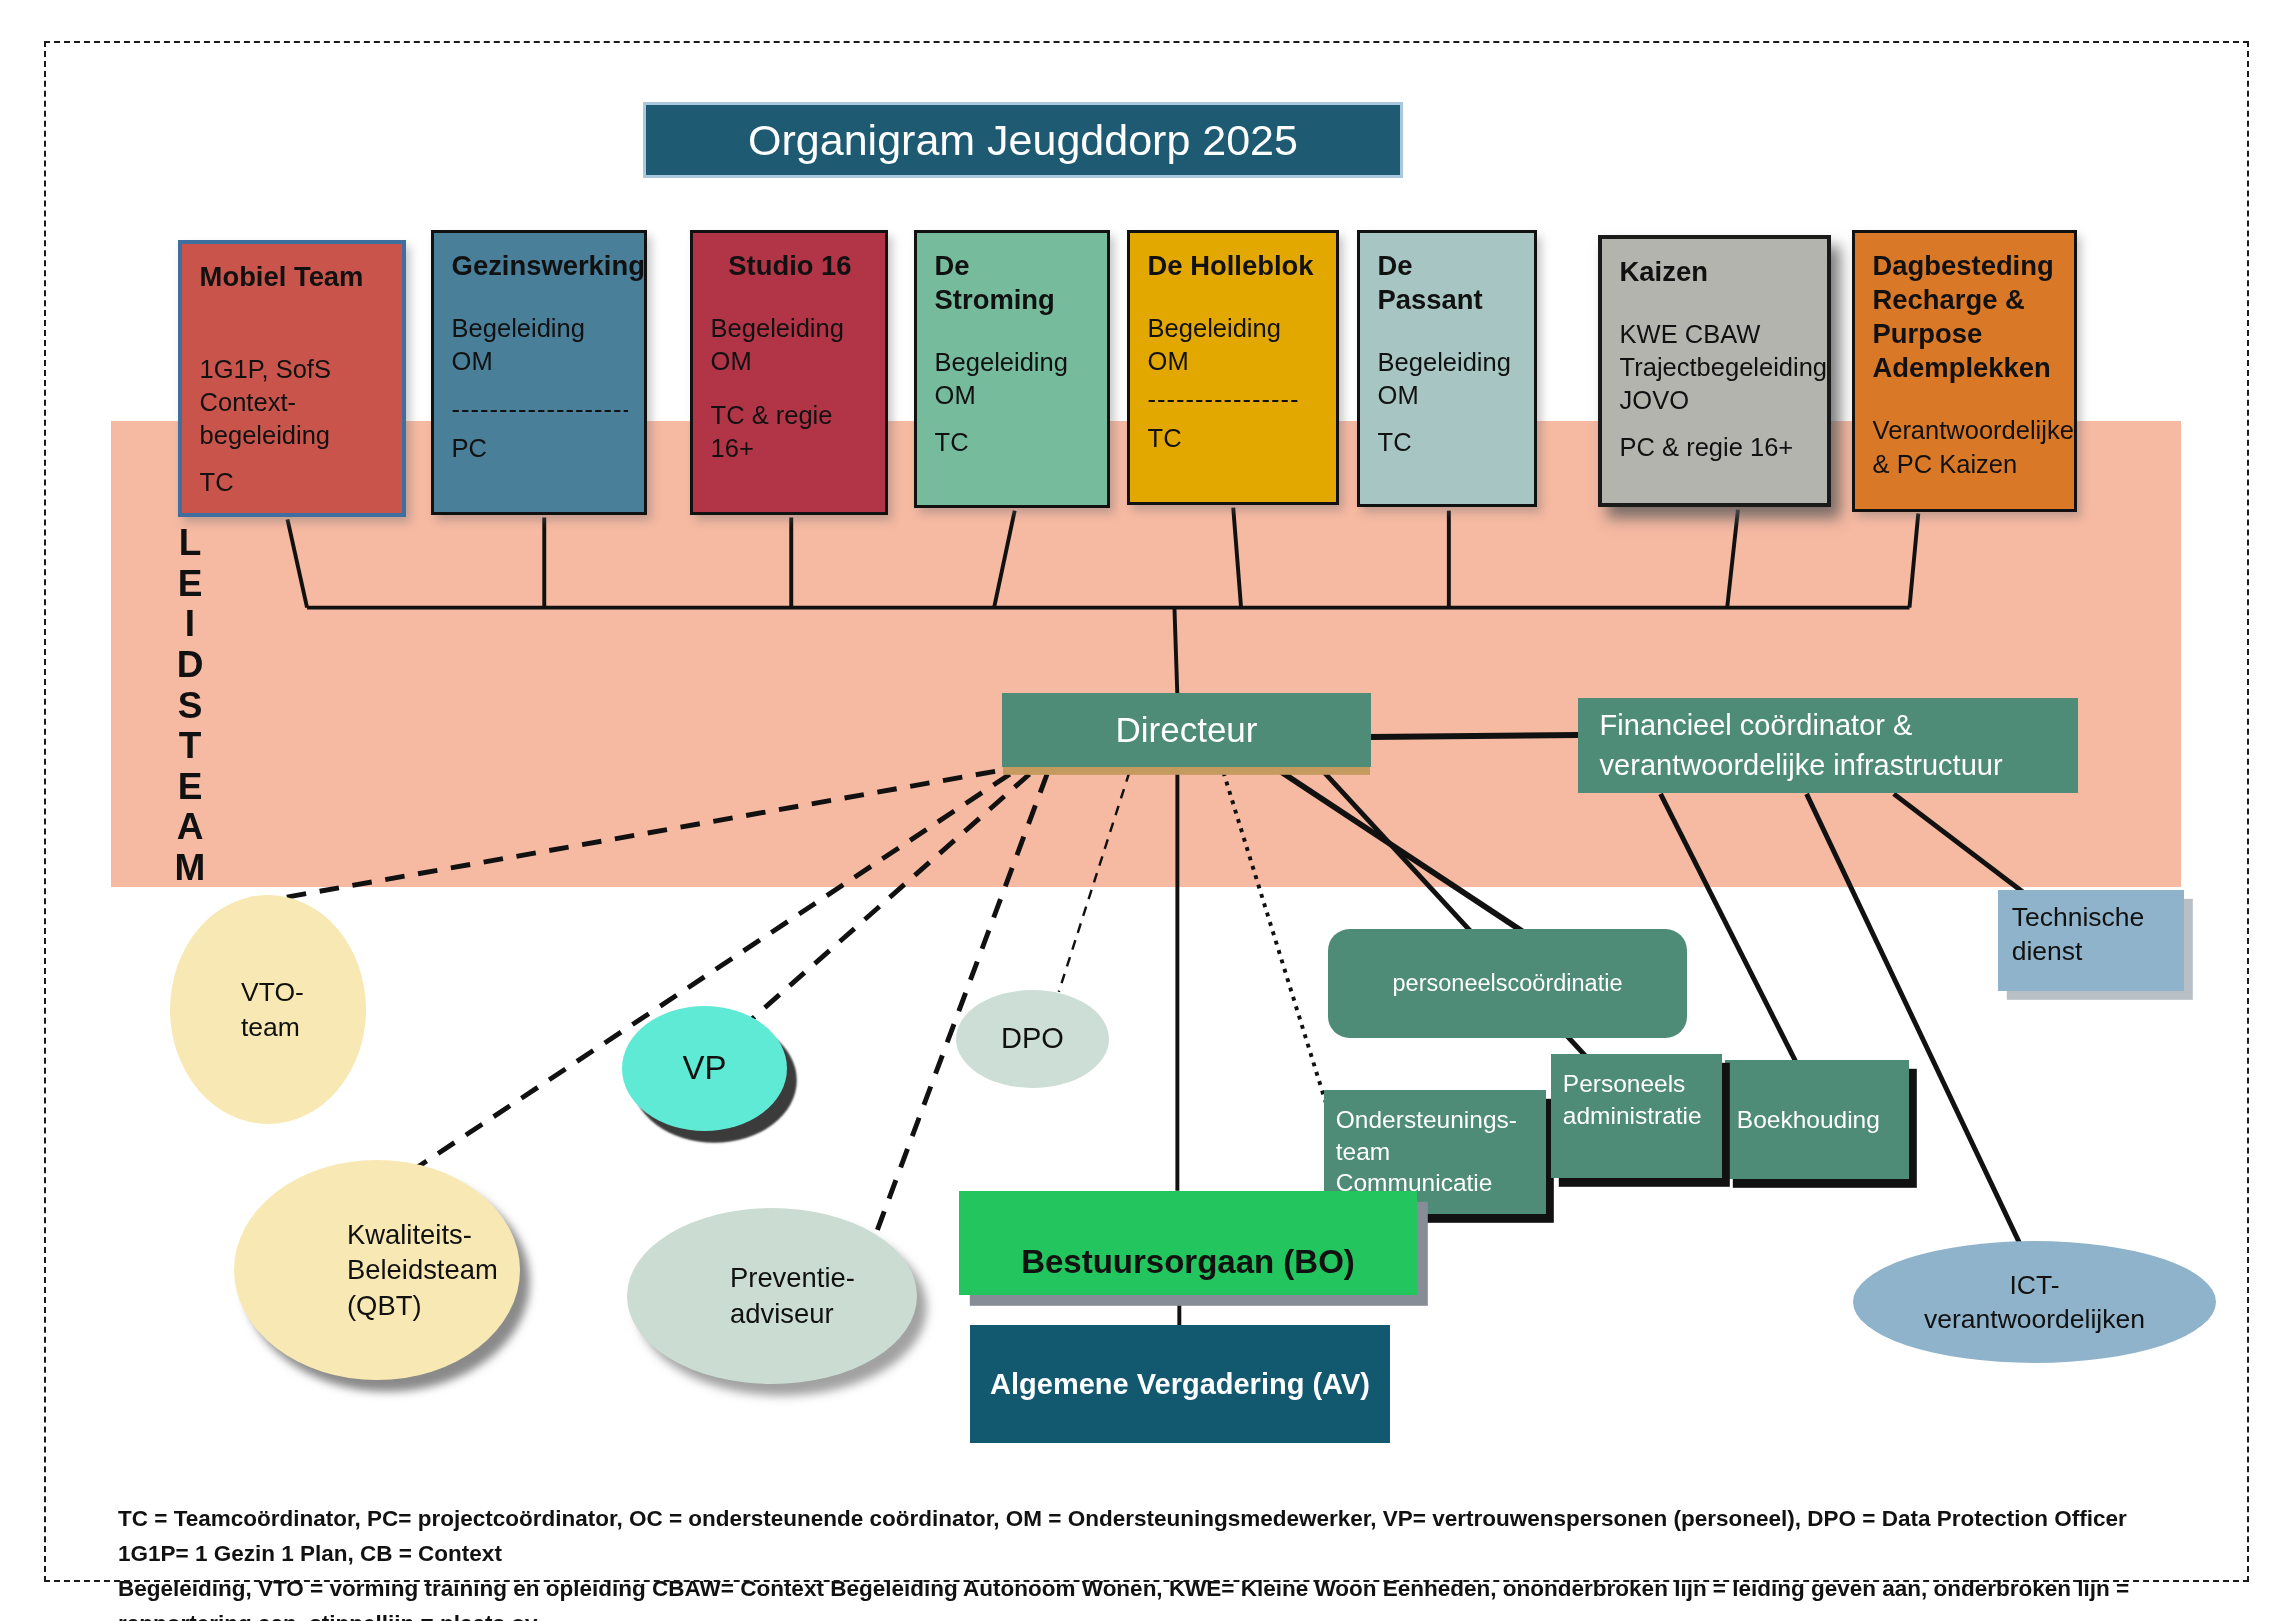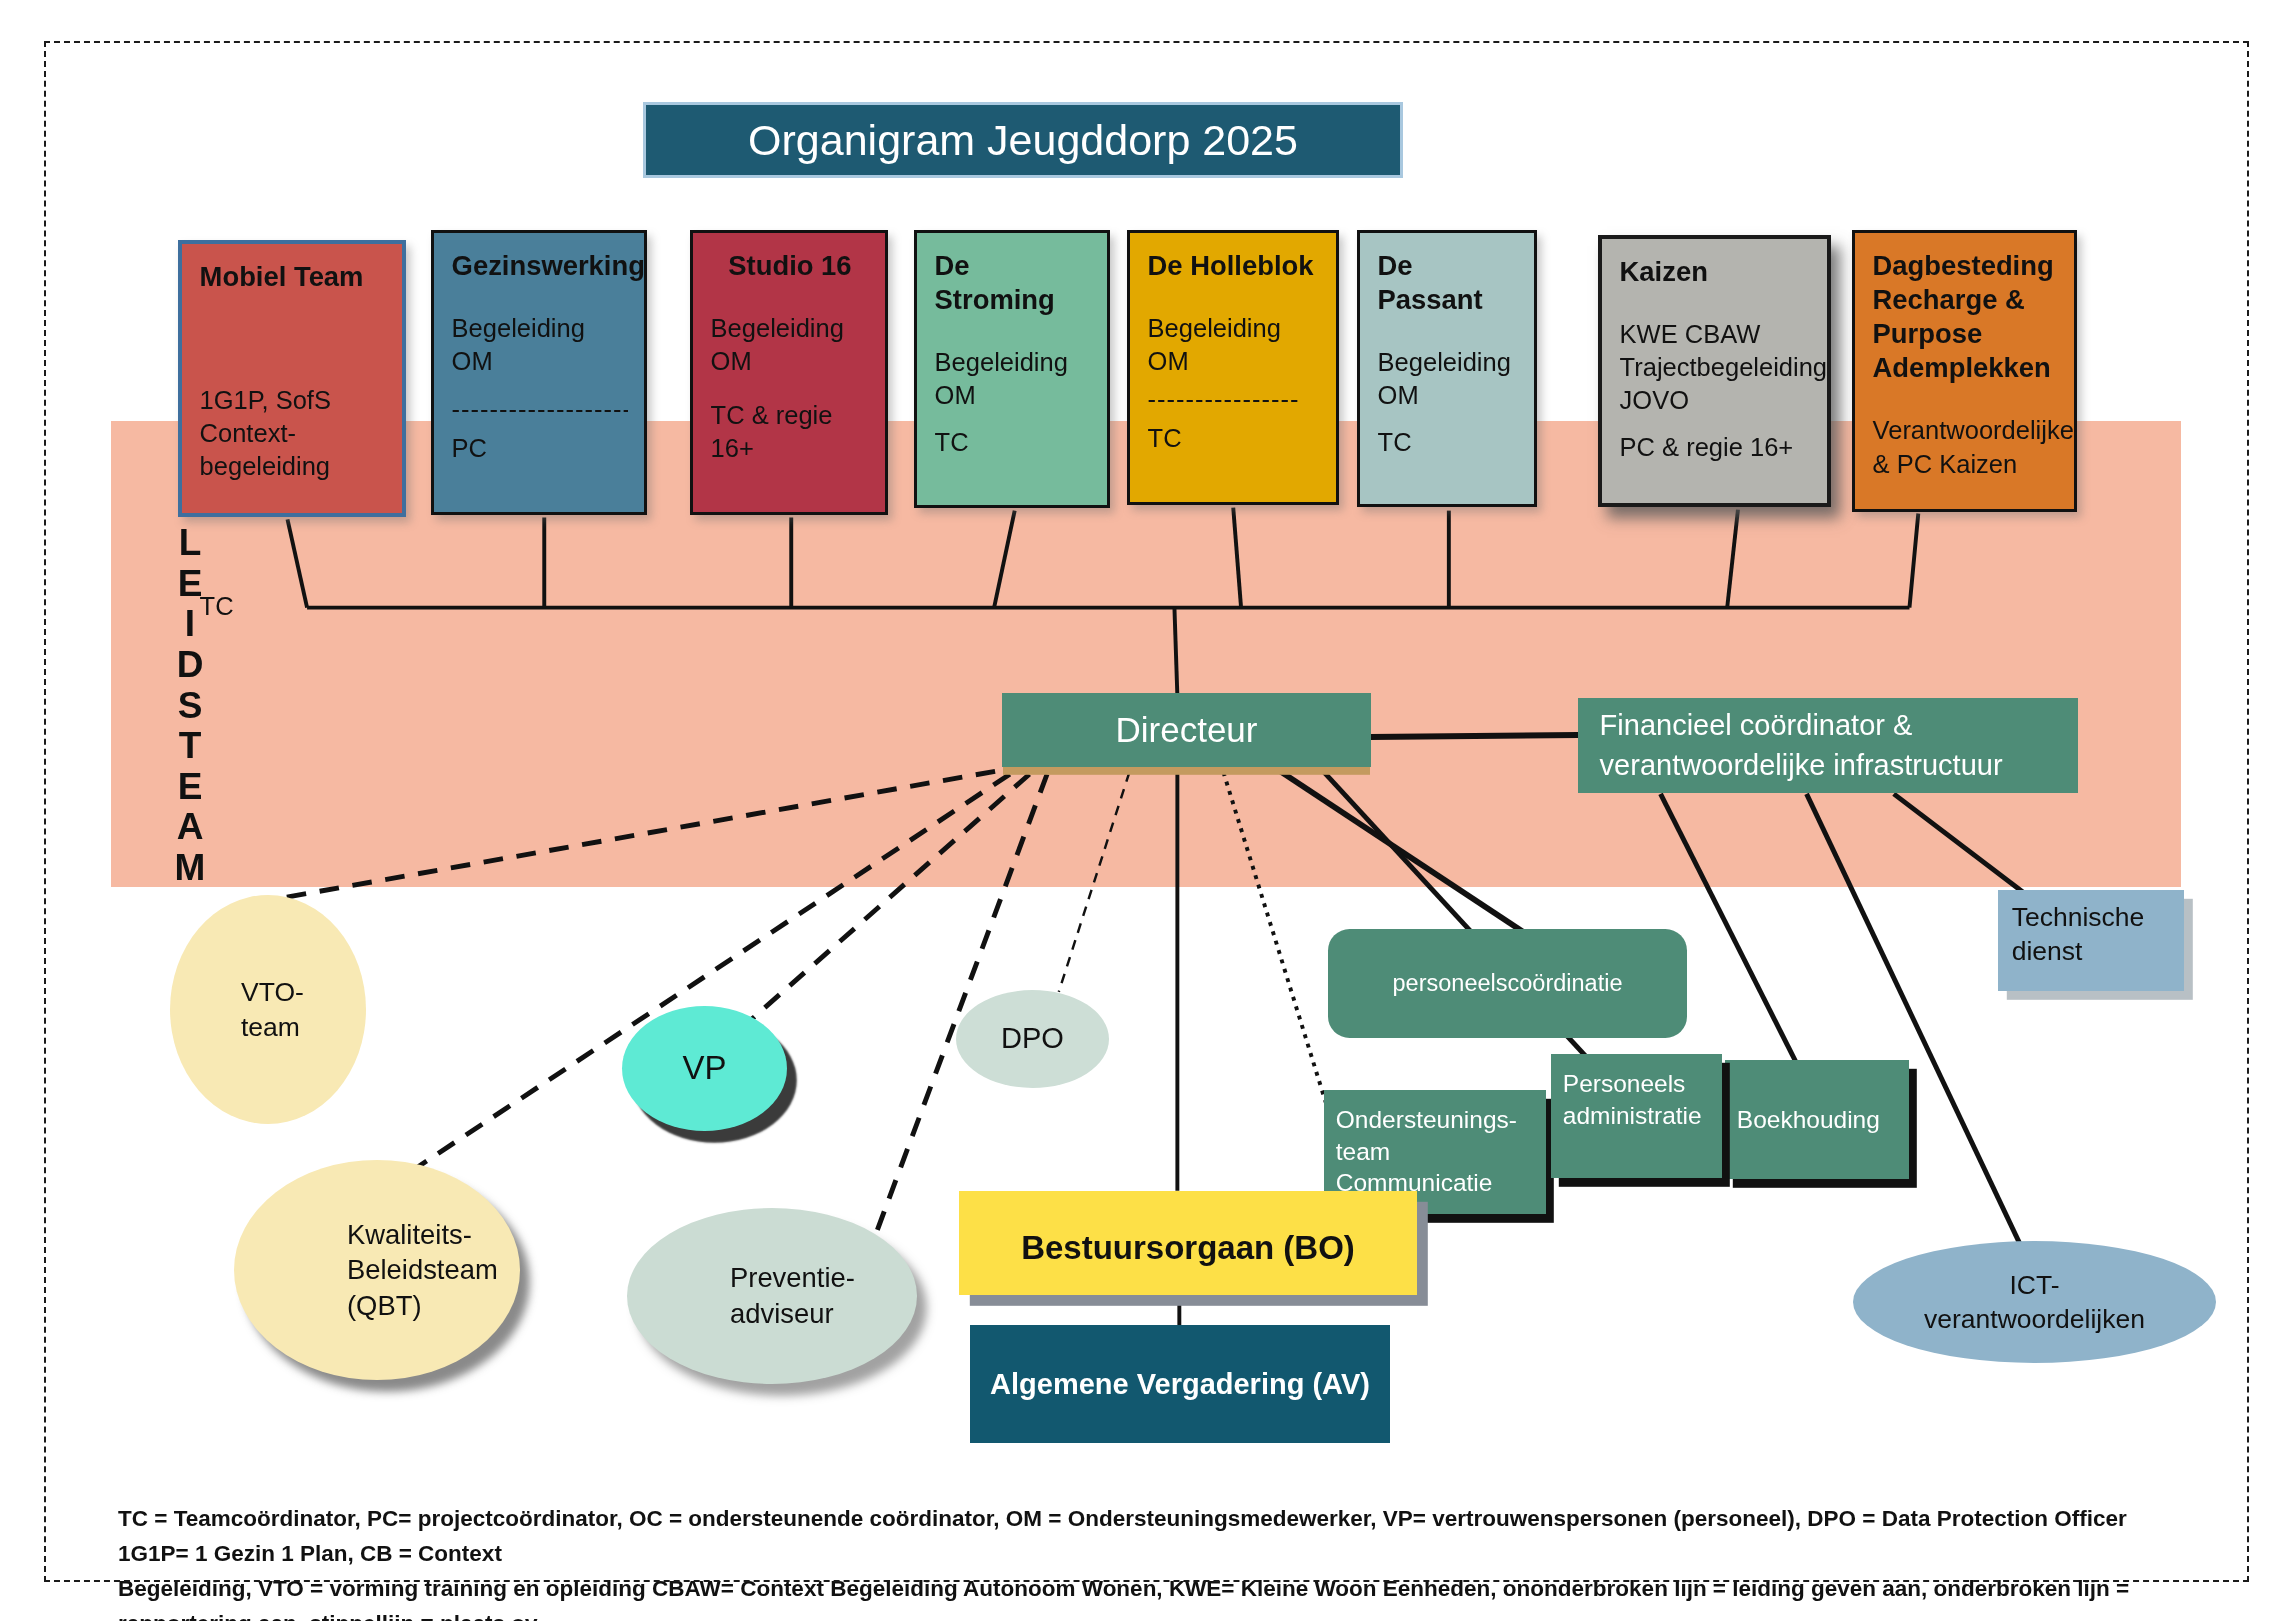--- a/index.html
+++ b/index.html
@@ -10,41 +10,41 @@
   .abs{position:absolute;box-sizing:border-box;z-index:3;}
   #title{left:643px;top:102px;width:760px;height:76px;background:#1E5A72;border:3.9px solid #A9C8DF;color:#fff;font-size:43px;display:flex;align-items:center;justify-content:center;}
   #beleidsteam{left:153px;top:443px;width:74px;height:443px;display:flex;flex-direction:column;justify-content:space-between;align-items:center;font-size:37px;font-weight:bold;color:#111;line-height:1;}
   .team{padding:15.7px 15.7px 47px 17.6px;display:flex;flex-direction:column;color:#111;font-size:25.5px;box-shadow:4.9px 5.9px 8.8px rgba(110,110,110,.4);}
   .t-title{font-weight:bold;font-size:27.4px;margin-bottom:29px;white-space:pre-line;line-height:1.25;}
   .t-body{white-space:pre-line;line-height:1.3;}
   .t-spacer{flex:1;}
   .tight .t-spacer{flex:0;}
   .t-dash{white-space:nowrap;overflow:hidden;letter-spacing:1px;margin:5.9px 0 7.8px;}
   .t-foot{white-space:pre-line;line-height:1.3;}
-  #t0{left:178px;top:240px;width:228px;height:277px;background:#C9544C;border:4.9px solid #3E6F9E;gap:31px;}
+  #t0{left:178px;top:240px;width:228px;height:277px;background:#C9544C;border:4.9px solid #3E6F9E;}
   #t0 .t-title{margin-bottom:59px;}
   #t1{left:431px;top:230px;width:216px;height:285px;background:#4A7F9A;border:3.9px solid #111;}
   #t2{left:690px;top:230px;width:198px;height:285px;background:#B23547;border:3.9px solid #111;}
   #t2 .t-title{text-align:center;}
   #t3{left:914px;top:230px;width:196px;height:278px;background:#76BB9C;border:3.9px solid #111;}
   #t4{left:1127px;top:230px;width:212px;height:275px;background:#E2A800;border:3.9px solid #111;}
   #t5{left:1357px;top:230px;width:180px;height:277px;background:#A7C5C3;border:3.9px solid #111;}
   #t6{left:1598px;top:235px;width:233px;height:272px;background:#B4B4AF;border:4.9px solid #1a1a1a;box-shadow:8.8px 10.8px 13.7px rgba(90,90,90,.8);}
   #t7{left:1852px;top:230px;width:225px;height:282px;background:#D97827;border:3.9px solid #111;}
   #t7 .t-title{margin-bottom:15px;}
   #t7 .t-dash{font-weight:bold;}
   #directeur{left:1002px;top:693px;width:369px;height:74px;background:#4E8C77;color:#fff;font-size:35px;display:flex;align-items:center;justify-content:center;box-shadow:0 8.8px 0 -1px #C49A5F;}
   #financieel{left:1578px;top:698px;width:500px;height:95px;background:#4E8C77;color:#fff;font-size:29px;display:flex;align-items:center;padding-left:21.6px;white-space:pre-line;line-height:1.35;}
   #pc-box{left:1328px;top:929px;width:359px;height:109px;background:#4E8C77;border-radius:21.6px;color:#fff;font-size:23.5px;display:flex;align-items:center;justify-content:center;}
   .unit{background:#4E8C77;color:#fff;font-size:24.5px;padding:13.7px 11.8px;white-space:pre-line;line-height:1.3;box-shadow:7.8px 8.8px 0 #111;}
   #ost{left:1324px;top:1054px;width:222px;height:124px;margin-top:36px;}
   #pa{left:1551px;top:1054px;width:171px;height:124px;display:flex;align-items:flex-start;}
   #bh{left:1725px;top:1060px;width:184px;height:119px;display:flex;align-items:center;}
   #tech{left:1998px;top:890px;width:186px;height:101px;background:#8FB3CA;color:#111;font-size:26.5px;padding:9.8px 13.7px;white-space:pre-line;line-height:1.3;box-shadow:8.8px 8.8px 0 rgba(125,140,150,.55);}
-  #bo{left:959px;top:1191px;width:458px;height:104px;background:#fde047;color:#111;font-weight:bold;font-size:33px;display:flex;align-items:flex-end;justify-content:center;padding-bottom:28px;box-shadow:10.8px 10.8px 0 #878D97;}
+  #bo{left:959px;top:1191px;width:458px;height:104px;background:#22c55e;color:#111;font-weight:bold;font-size:33px;display:flex;align-items:flex-end;justify-content:center;padding-bottom:14px;box-shadow:10.8px 10.8px 0 #878D97;}
   #av{left:970px;top:1325px;width:420px;height:118px;background:#12586F;color:#fff;font-weight:bold;font-size:29px;display:flex;align-items:center;justify-content:center;}
   .ell{border-radius:50%;color:#111;display:flex;align-items:center;justify-content:center;white-space:pre-line;line-height:1.3;}
   #vto{left:170px;top:895px;width:196px;height:229px;background:#F8E9B4;font-size:26.5px;justify-content:flex-start;padding-left:71px;text-align:left;}
   #qbt{left:234px;top:1160px;width:286px;height:220px;background:#F8E9B4;font-size:27.4px;justify-content:flex-start;padding-left:113px;text-align:left;box-shadow:9.8px 11.8px 8.8px rgba(60,60,60,.6);}
   #vp{left:622px;top:1006px;width:165px;height:125px;background:#5eead4;font-size:33px;box-shadow:9.8px 11.8px 2px rgba(25,25,25,.85);}
   #prev{left:627px;top:1208px;width:290px;height:176px;background:#CBDCD3;font-size:27.4px;justify-content:flex-start;padding-left:103px;text-align:left;box-shadow:9.8px 11.8px 9.8px rgba(70,70,70,.5);}
   #dpo{left:956px;top:990px;width:153px;height:98px;background:#CDDED6;font-size:29px;}
   #ict{left:1853px;top:1241px;width:363px;height:122px;background:#8FB3CA;font-size:26.5px;text-align:center;}
   #legend{left:118px;top:1502px;width:2068px;font-size:22.5px;font-weight:600;color:#111;line-height:1.55;}
 </style>

